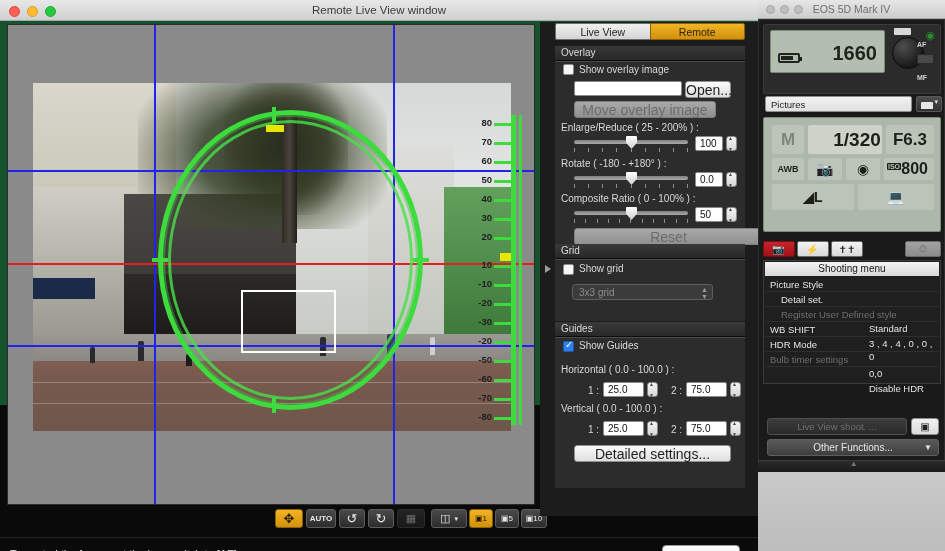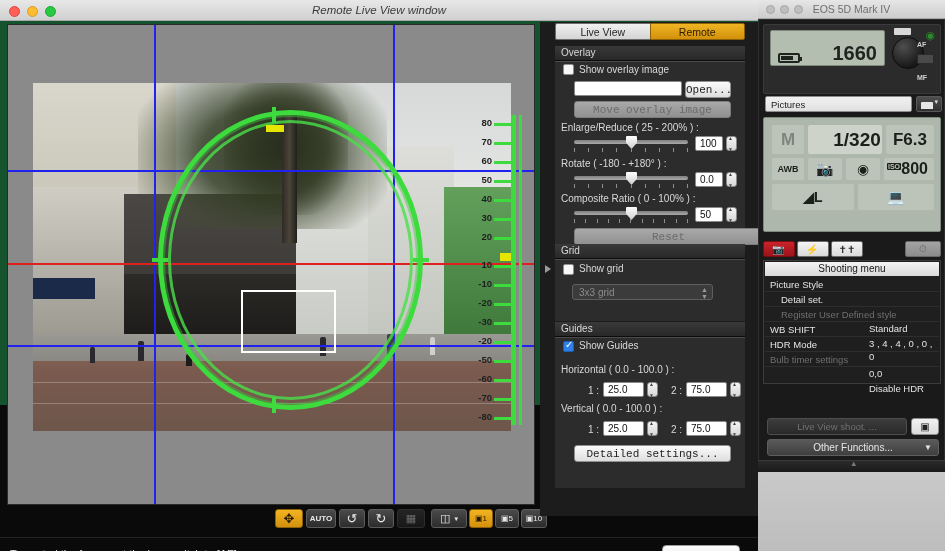--- a/index.html
+++ b/index.html
@@ -14,21 +14,20 @@
 
   
   #lv-window {
     position: absolute; left: 0; top: 0; width: 758px; height: 551px;
     background: #0a0a0a;
   }
   #lv-titlebar {
     position: absolute; left: 0; top: 0; width: 758px; height: 21px;
     background: linear-gradient(#e8e8e8, #d0d0d0);
     border-bottom: 1px solid #a8a8a8;
-    font-style: italic;
   }
   #lv-title {
     position: absolute; left: 0; top: 0; width: 758px; height: 21px;
     line-height: 21px; text-align: center;
     font-size: 11.5px; color: #3a3a3a;
   }
   .traffic { position: absolute; top: 6px; width: 11px; height: 11px; border-radius: 50%; }
   .tl-red { left: 9px;  background: #ff5f57; border: 1px solid #e0443e; }
   .tl-yel { left: 27px; background: #febc2e; border: 1px solid #d89d28; }
   .tl-grn { left: 45px; background: #28c840; border: 1px solid #1faa33; }
@@ -196,21 +195,21 @@
 
   .tfield {
     position:absolute; height:15px; background:#ffffff; border:1px solid #8a8a8a;
     border-radius:2px; font-size:10px; color:#111; line-height:14px; padding-left:4px;
   }
 
   .btn {
     position:absolute; height:17px;
     background: linear-gradient(#fbfbfb,#dedede);
     border:1px solid #909090; border-radius:3px;
-    font-size:11px; color:#1f1f1f; line-height:16px; text-align:center;font-family:Liberation Mono, monospace;
+    font-size:14px; color:#1f1f1f; line-height:16px; text-align:center;
   }
   .btn.dis {
     background: linear-gradient(#a9a9a9,#909090); color:#6c6c6c; border-color:#7d7d7d;
   }
 
   .slider { position:absolute; height:14px; }
   .slider .track { position:absolute; left:0; top:4px; width:100%; height:4px;
                    background: linear-gradient(#7f7f7f,#a9a9a9); border-radius:2px; }
   .slider .knob { position:absolute; top:0; width:11px; height:13px;
                   background: linear-gradient(#fdfdfd,#cfcfcf);
@@ -246,21 +245,21 @@
     line-height:19px; text-align:center; font-size:10.5px; color:#6e6e6e; }
   .ctraffic { position:absolute; top:5px; width:9px; height:9px; border-radius:50%;
               background:#bfbfbf; border:1px solid #a6a6a6; }
 
   #cam-body { position:absolute; left:0; top:19px; width:187px; height:460px;
               background:#1a1a1a; border:1px solid #2e2e2e; }
 
   
   #cam-top { position:absolute; left:4px; top:4px; width:178px; height:70px;
              background:#2b2b2b; border:1px solid #3a3a3a; border-radius:2px; }
-  #lcd1 { position:absolute; left:6px; top:5px; width:115px; height:36px;
+  #lcd1 { position:absolute; left:6px; top:5px; width:115px; height:43px;
           background:#b3bdb0; border:1px solid #7d8a7c; border-radius:2px; }
   #lcd1-count { position:absolute; right:7px; top:11px; font-size:20px; font-weight:bold;
                 color:#20241f; font-family:"Liberation Sans", sans-serif; }
   #batt { position:absolute; left:7px; top:22px; width:22px; height:10px;
           border:2px solid #20241f; border-radius:2px; }
   #batt::after { content:""; position:absolute; right:-4px; top:2px; width:2px; height:4px;
                  background:#20241f; }
   #batt i { position:absolute; left:1px; top:1px; width:12px; height:4px; background:#20241f;
             display:block; }
   #dial { position:absolute; left:128px; top:12px; width:32px; height:32px;
@@ -494,21 +493,21 @@
 
     <div class="sect-head" style="top:24px">Overlay</div>
     <div class="sect-body" style="top:39px;height:196px"></div>
 
     <div class="cb off" style="left:23px;top:42px"></div>
     <div class="lbl" style="left:39px;top:42px">Show overlay image</div>
 
     <div class="tfield" style="left:34px;top:59px;width:108px"></div>
     <div class="btn" style="left:145px;top:59px;width:46px">Open...</div>
 
-    <div class="btn dis" style="left:34px;top:79px;width:157px">Move overlay image</div>
+    <div class="btn dis" style="left:34px;top:79px;width:142px">Move overlay image</div>
 
     <div class="lbl" style="left:21px;top:100px">Enlarge/Reduce ( 25 - 200% ) :</div>
     <div class="slider" style="left:34px;top:114px;width:114px">
       <div class="track"></div>
       <div class="knob" style="left:52px"></div>
       <div class="ticks">
           <i></i>
           <i></i>
           <i></i>
           <i></i>

